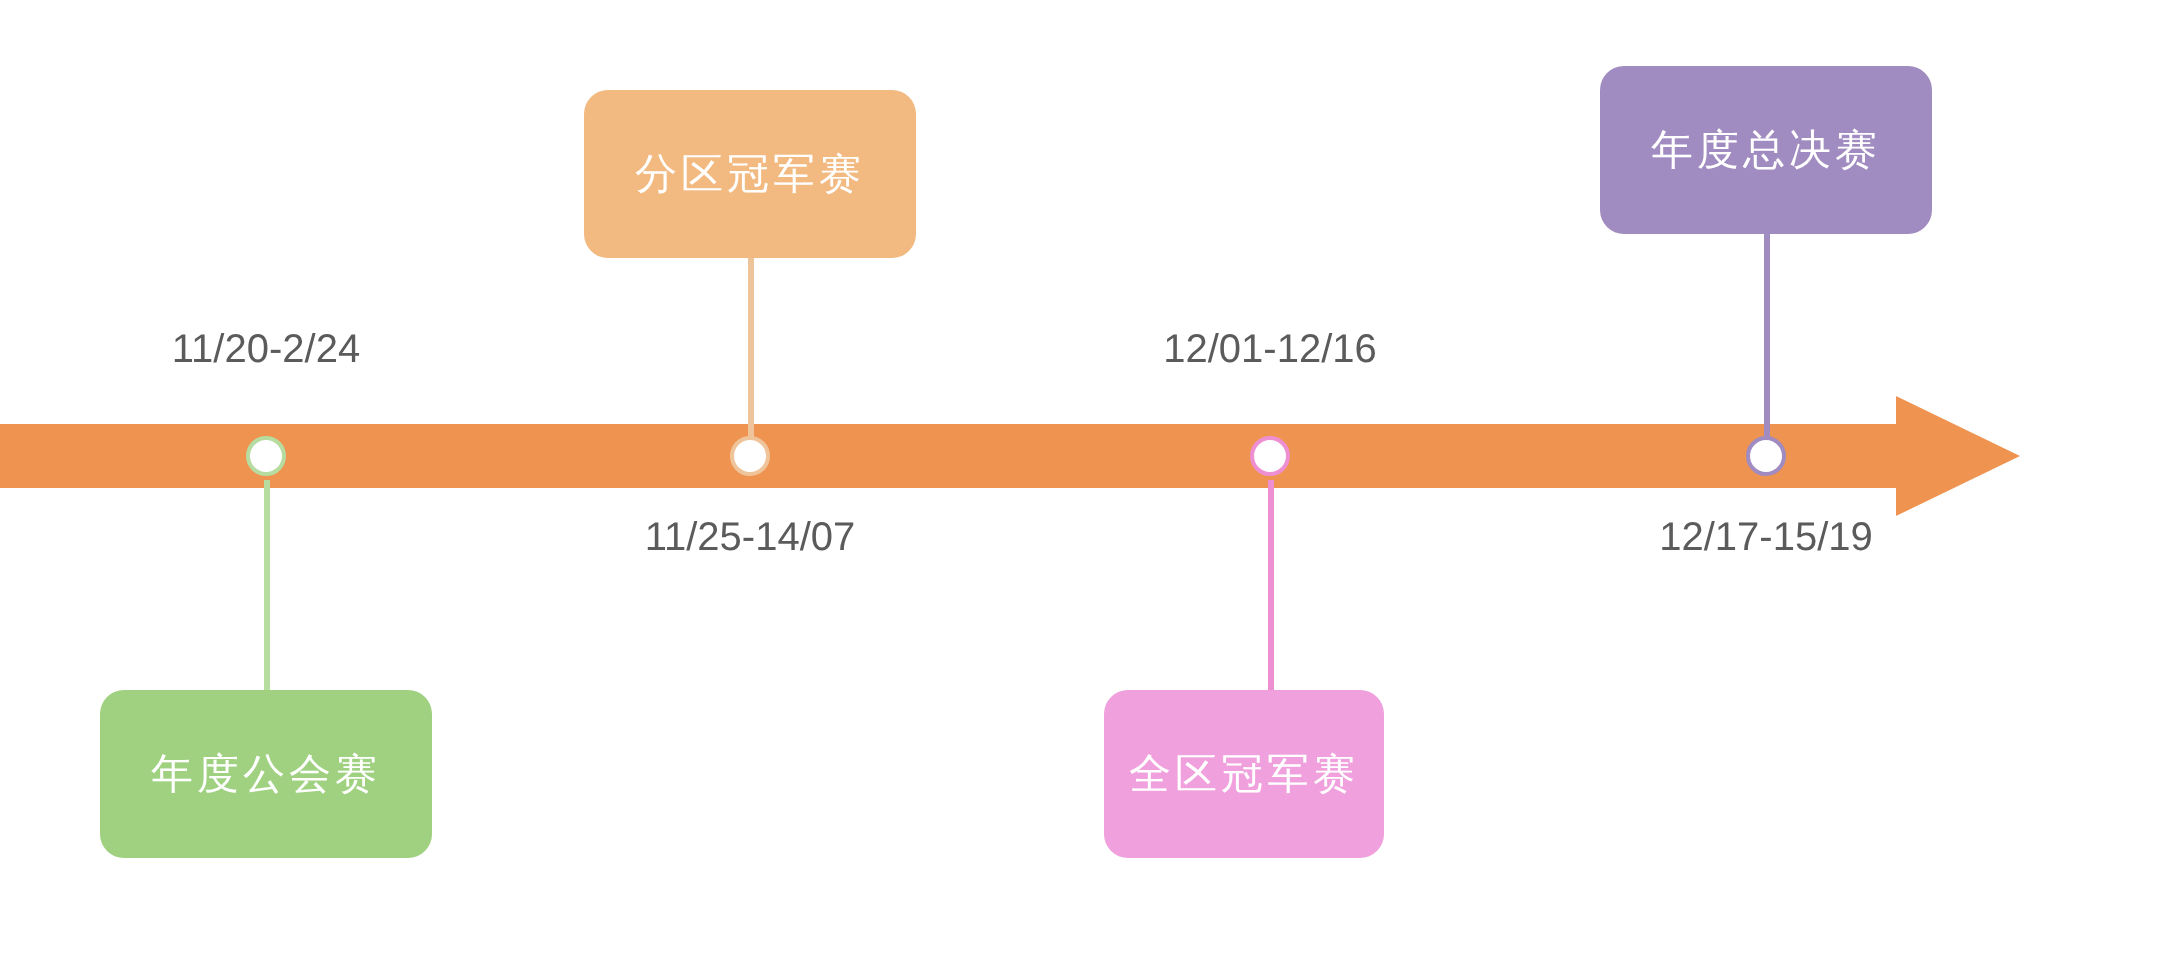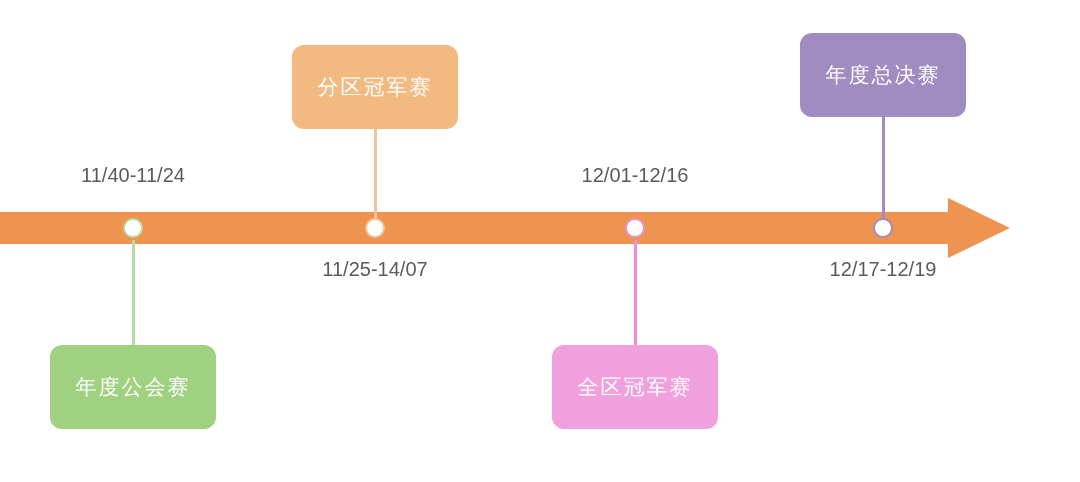--- a/index.html
+++ b/index.html
@@ -104,46 +104,46 @@
 <body>
 
 <div id="timeline-diagram">
 
   <div class="axis-bar"></div>
   <div class="axis-arrowhead"></div>
 
   <div class="milestone" style="left:133px;">
     <div class="connector down" style="top:240px; height:108px; background:#B6DCA0;"></div>
     <div class="node-dot" style="border-color:#B6DCA0;"></div>
-    <div class="date-label above">11/40-11/24</div>
+    <div class="date-label above">11/20-2/24</div>
     <div class="card" style="left:-83px; top:345px; width:166px; height:84px; background:#9FD180;font-family:Liberation Serif, serif;">
       <span>年度公会赛</span>
     </div>
   </div>
 
   <div class="milestone" style="left:375px;">
     <div class="connector up" style="top:116px; height:104px; background:#F0C49A;"></div>
     <div class="node-dot" style="border-color:#F0C49A;"></div>
     <div class="date-label below">11/25-14/07</div>
     <div class="card" style="left:-83px; top:45px; width:166px; height:84px; background:#F2BA81;align-items:center;">
       <span>分区冠军赛</span>
     </div>
   </div>
 
   <div class="milestone" style="left:635px;">
     <div class="connector down" style="top:240px; height:108px; background:#EE8FD2;"></div>
     <div class="node-dot" style="border-color:#EE8FD2;"></div>
     <div class="date-label above">12/01-12/16</div>
-    <div class="card" style="left:-83px; top:345px; width:166px; height:84px; background:#F0A0DC;">
+    <div class="card" style="left:-83px; top:345px; width:140px; height:84px; background:#F0A0DC;">
       <span>全区冠军赛</span>
     </div>
   </div>
 
   <div class="milestone" style="left:883px;">
     <div class="connector up" style="top:116px; height:104px; background:#A08CC0;"></div>
     <div class="node-dot" style="border-color:#A08CC0;"></div>
-    <div class="date-label below">12/17-12/19</div>
+    <div class="date-label below">12/17-15/19</div>
     <div class="card" style="left:-83px; top:33px; width:166px; height:84px; background:#A08CC0;">
       <span>年度总决赛</span>
     </div>
   </div>
 
 </div>
 
 </body></html>

